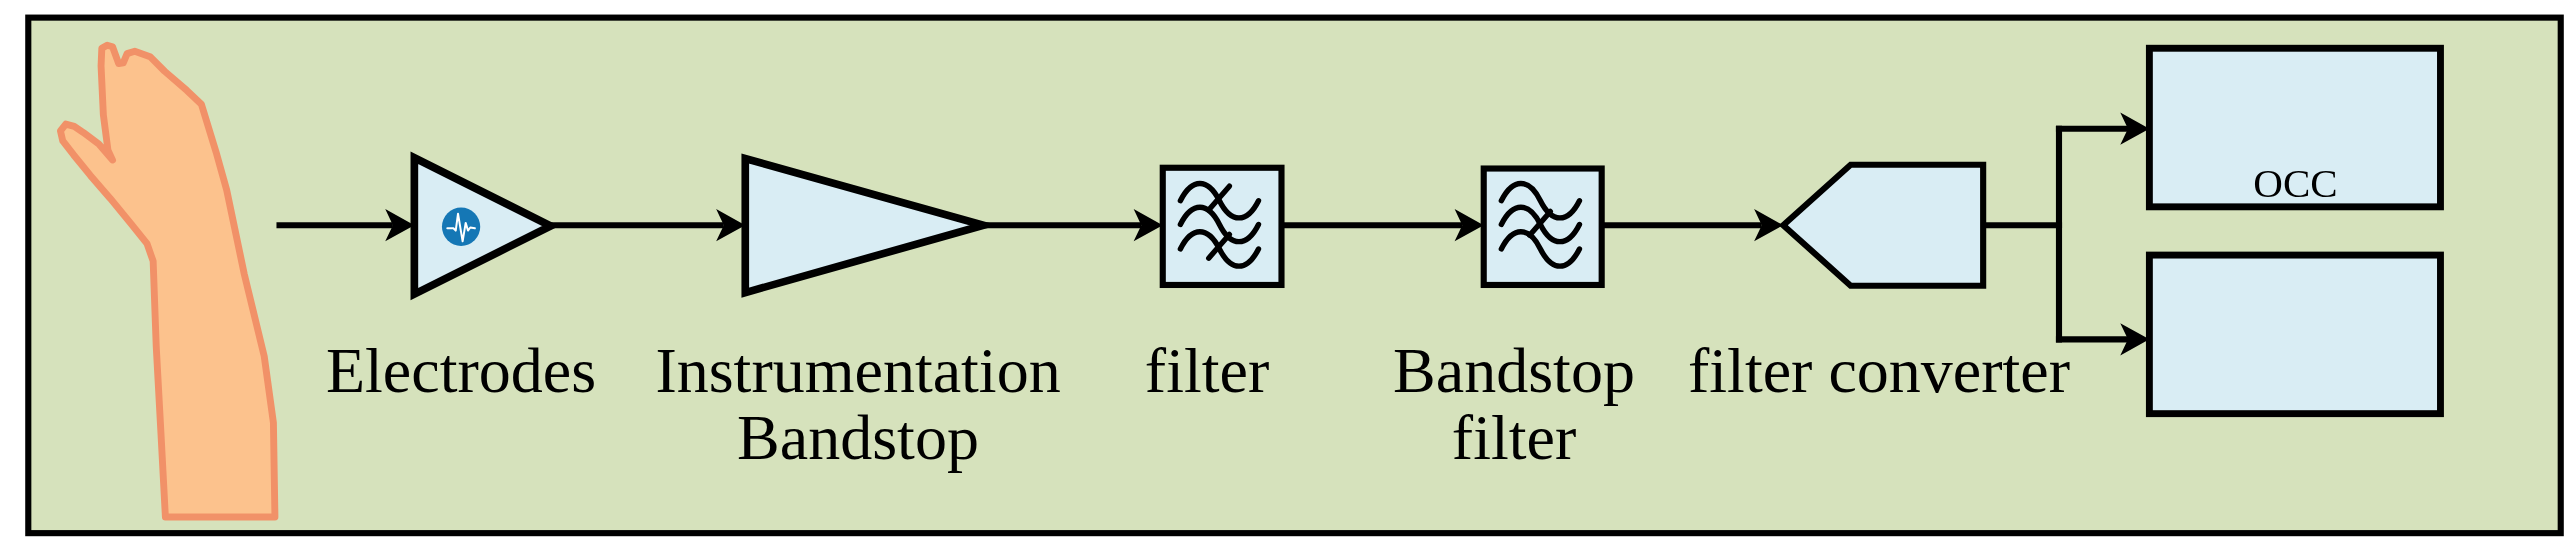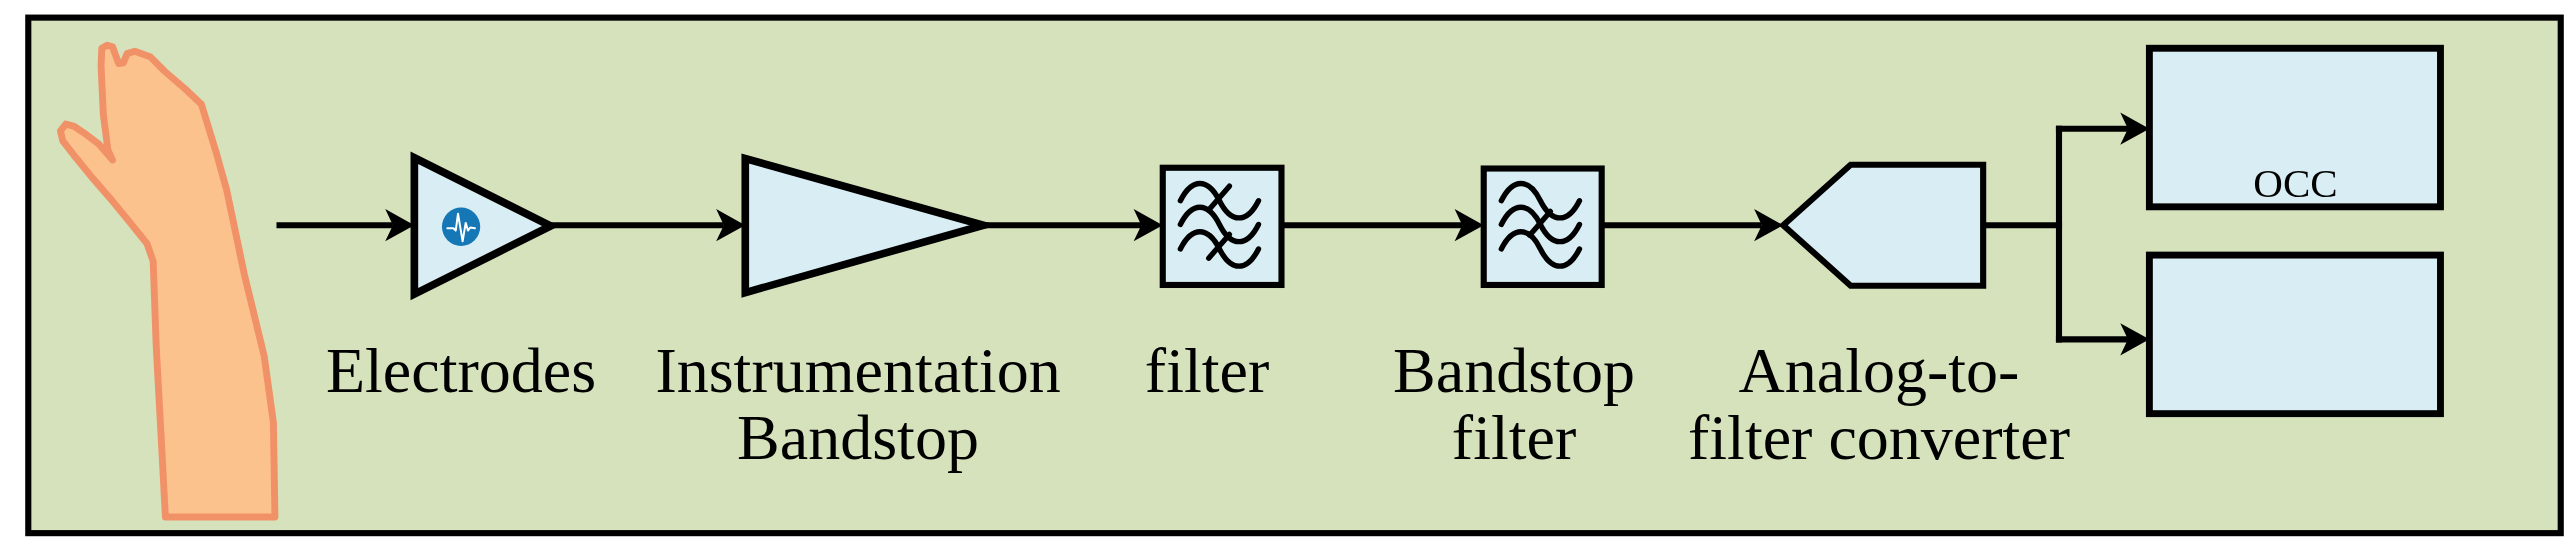--- a/index.html
+++ b/index.html
@@ -105,21 +105,20 @@
   <div class="label" style="left:1207px;top:337px;">
     <span>filter</span>
   </div>
 
   <div class="label" style="left:1514px;top:337px;">
     <span>Bandstop</span>
     <span>filter</span>
   </div>
 
   <div class="label" style="left:1879px;top:337px;">
-    <span>Analog-to-</span>
     <span>filter converter</span>
   </div>
 
   <div class="box-label" style="left:2150px;top:48px;width:291px;height:159px;">
     <span>OCC</span>
   </div>
 
 
 </div>
 

